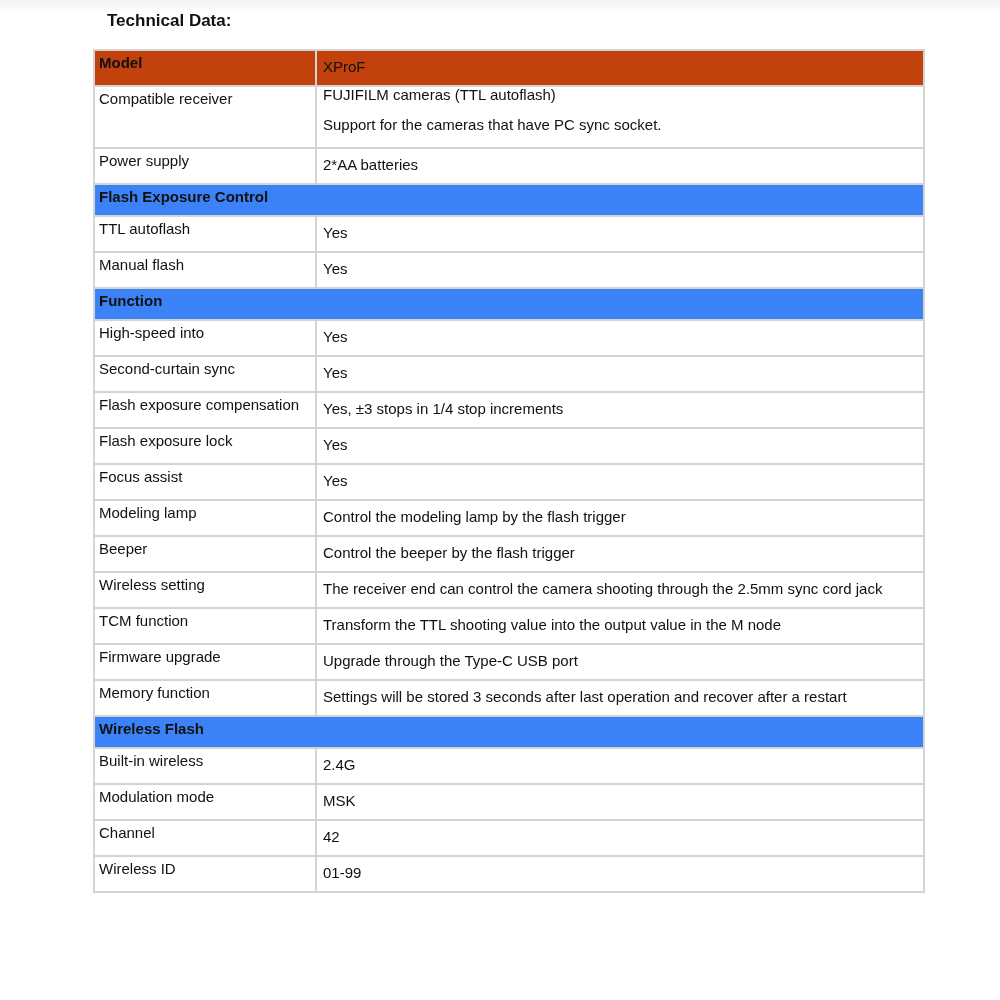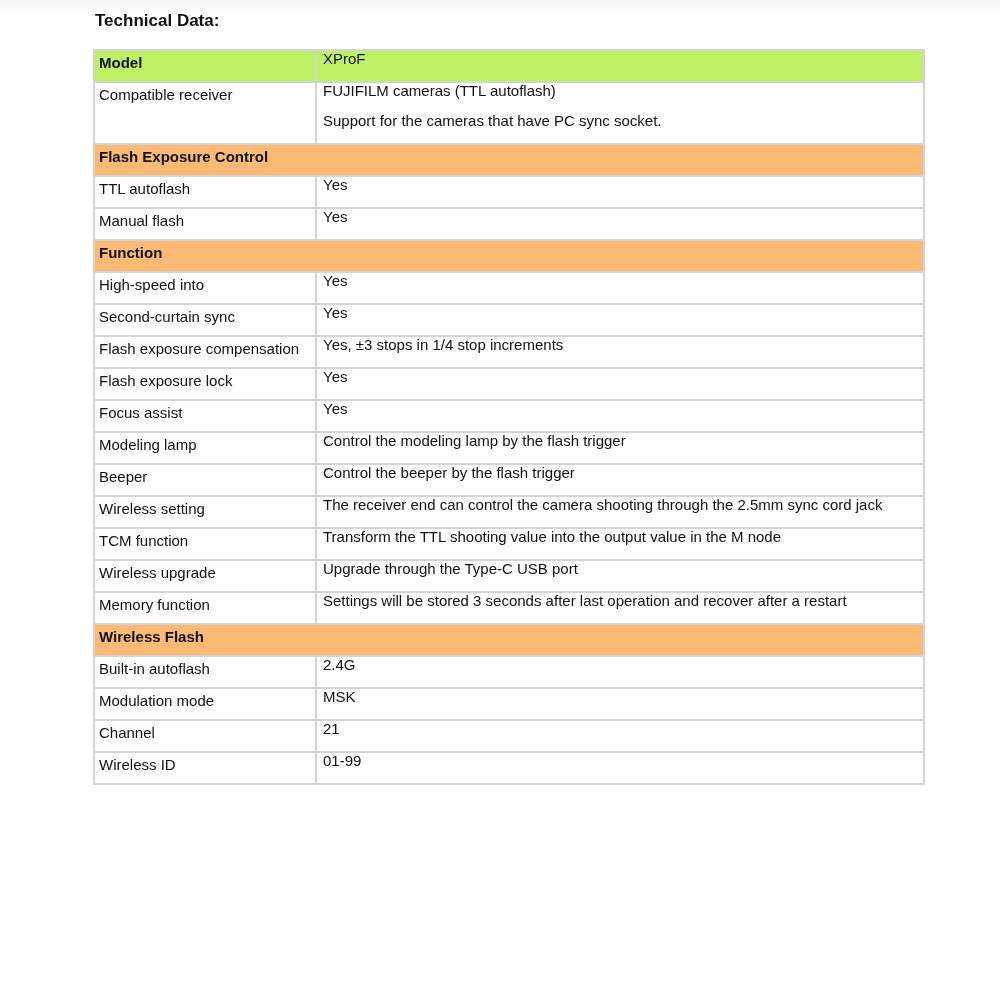--- a/index.html
+++ b/index.html
@@ -16,21 +16,21 @@
       position: relative;
     }
     .top-shade {
       position: absolute;
       left: 0; top: 0;
       width: 1000px; height: 14px;
       background: linear-gradient(to bottom, #f3f3f3, #ffffff);
     }
     .title {
       position: absolute;
-      left: 95px;
+      left: 107px;
       top: 11px;
       font-size: 17px;
       font-weight: bold;
       color: #111;
       margin: 0;
     }
     table.spec {
       position: absolute;
       left: 93px;
       top: 49px;
@@ -42,29 +42,29 @@
     table.spec td {
       border: 2px solid #d4d4d4;
       padding: 0 4px;
       vertical-align: top;
       line-height: 1.0;
     }
     table.spec col.c1 { width: 222px; }
     table.spec col.c2 { width: 608px; }
     tr.row td { height: 26px; }
     tr.row td.label { padding-top: 4px; }
-    tr.row td.value { padding-left: 6px; }
+    tr.row td.value { padding-top: 8px; padding-left: 6px; }
     tr.section td {
-      background: #fdba74;
+      background: #3b82f6;
       font-weight: bold;
       height: 26px;
       padding-top: 4px;
     }
     tr.header td {
-      background: #bef264;
+      background: #c2410c;
     }
     tr.header td.label { font-weight: bold; }
     tr.multi td.value div { height: 30px; }
     tr.multi td.value div + div { padding-top: 0; }
     tr.multi td.value { padding-top: 0; }
   </style>
 </head>
 <body>
 
 <div class="top-shade"></div>
@@ -79,20 +79,24 @@
     <tr class="row header">
       <td class="label">Model</td>
       <td class="value">XProF</td>
     </tr>
     <tr class="row multi">
       <td class="label">Compatible receiver</td>
       <td class="value">
         <div>FUJIFILM cameras (TTL autoflash)</div>
         <div>Support for the cameras that have PC sync socket.</div>
       </td>
+    </tr>
+    <tr class="row">
+      <td class="label">Power supply</td>
+      <td class="value">2*AA batteries</td>
     </tr>
 
     <tr class="section">
       <td colspan="2">Flash Exposure Control</td>
     </tr>
     <tr class="row">
       <td class="label">TTL autoflash</td>
       <td class="value">Yes</td>
     </tr>
     <tr class="row">
@@ -133,42 +137,42 @@
     </tr>
     <tr class="row">
       <td class="label">Wireless setting</td>
       <td class="value">The receiver end can control the camera shooting through the 2.5mm sync cord jack</td>
     </tr>
     <tr class="row">
       <td class="label">TCM function</td>
       <td class="value">Transform the TTL shooting value into the output value in the M node</td>
     </tr>
     <tr class="row">
-      <td class="label">Wireless upgrade</td>
+      <td class="label">Firmware upgrade</td>
       <td class="value">Upgrade through the Type-C USB port</td>
     </tr>
     <tr class="row">
       <td class="label">Memory function</td>
       <td class="value">Settings will be stored 3 seconds after last operation and recover after a restart</td>
     </tr>
 
     <tr class="section">
       <td colspan="2">Wireless Flash</td>
     </tr>
     <tr class="row">
-      <td class="label">Built-in autoflash</td>
+      <td class="label">Built-in wireless</td>
       <td class="value">2.4G</td>
     </tr>
     <tr class="row">
       <td class="label">Modulation mode</td>
       <td class="value">MSK</td>
     </tr>
     <tr class="row">
       <td class="label">Channel</td>
-      <td class="value">21</td>
+      <td class="value">42</td>
     </tr>
     <tr class="row">
       <td class="label">Wireless ID</td>
       <td class="value">01-99</td>
     </tr>
 
   </tbody>
 </table>
 
 </body></html>

